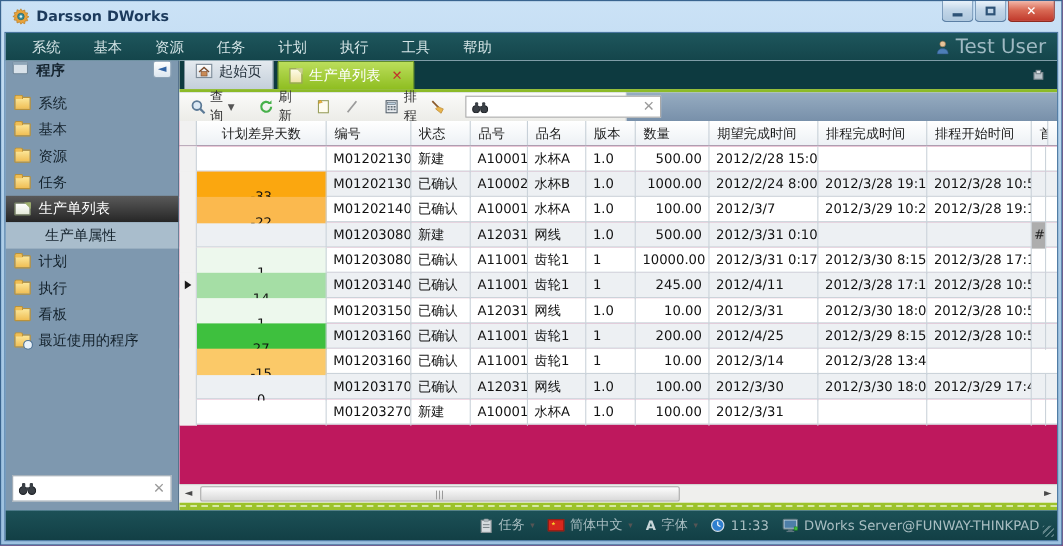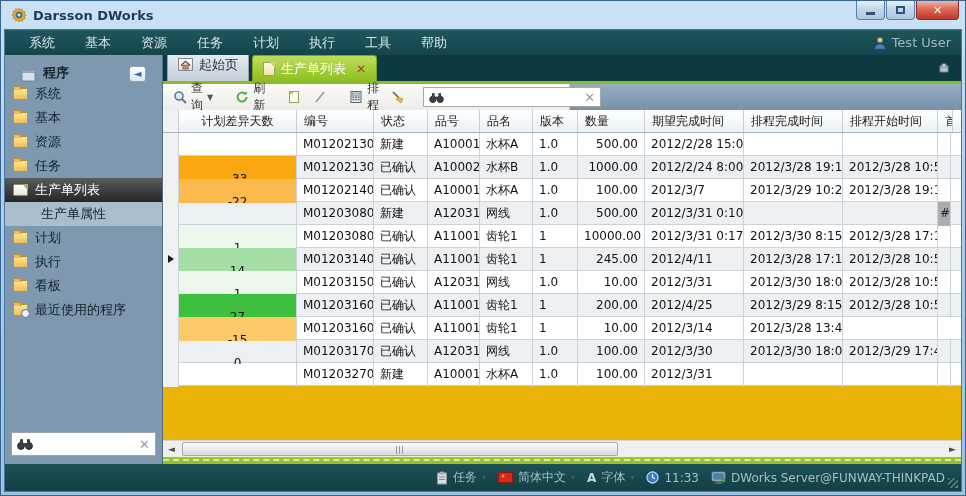--- a/index.html
+++ b/index.html
@@ -20,28 +20,28 @@
   .winbtn.close{width:43px;background:linear-gradient(#F2B6A7,#D96A55 45%,#C0392B);border-color:#8E2B20;color:#fff;font-weight:bold;}
   .glyph-min{width:9px;height:3px;background:#2E5377;margin-top:7px;}
   .glyph-rest{width:9px;height:8px;border:2px solid #2E5377;background:transparent;}
 
   .frame{flex:1;margin:0 3px 3px 3px;display:flex;flex-direction:column;border:1px solid #49759E;overflow:hidden;}
 
   
   .menubar{height:25px;background:linear-gradient(#1E565C,#14454B);display:flex;align-items:center;padding:0 10px;}
   .menu-items{display:flex;gap:2px;flex:1;}
   .menu-item{color:#D4E4E6;padding:3px 14px;font-size:13px;cursor:default;}
-  .menu-user{display:flex;align-items:center;gap:5px;color:#9FB9C2;font-size:13px;}
+  .menu-user{display:flex;align-items:center;gap:5px;color:#9FB9C2;font-size:18px;}
 
   
   .main{flex:1;display:flex;overflow:hidden;}
 
   
   .sidebar{width:158px;background:#7E98AF;display:flex;flex-direction:column;border-right:1px solid #4E6C86;}
-  .sb-header{height:27px;display:flex;align-items:flex-end;padding:0 16px;color:#15242F;font-weight:bold;font-size:13px;}
+  .sb-header{height:27px;display:flex;align-items:flex-start;padding:0 6px;color:#15242F;font-weight:bold;font-size:13px;}
   .sb-header .lbl{flex:1;}
   .collapse-btn{width:17px;height:16px;background:linear-gradient(#FFFFFF,#DCE6EF);border:1px solid #8CA2B5;border-radius:3px;
     display:flex;align-items:center;justify-content:center;color:#3465A4;font-size:10px;line-height:1;}
   .sb-items{display:flex;flex-direction:column;}
   .sb-item{height:24px;display:flex;align-items:center;gap:7px;padding:0 8px;color:#14222C;font-size:13px;cursor:default;}
   .sb-item .ico{width:15px;height:12px;position:relative;flex:0 0 auto;
     background:linear-gradient(#FCE79A,#F0BE54);border:1px solid #B9923B;border-radius:1px;}
   .sb-item .ico::before{content:"";position:absolute;top:-3px;left:-1px;width:6px;height:3px;
     background:#F0BE54;border:1px solid #B9923B;border-bottom:none;border-radius:2px 2px 0 0;}
   .sb-item.doc{background:linear-gradient(#5A5A5A,#262626);color:#FFFFFF;}
@@ -76,21 +76,21 @@
   .tb-inner{display:flex;align-items:center;gap:4px;padding:0 6px;width:407px;
     background:linear-gradient(#FBFBF9,#ECECE8);border-right:1px solid #BCC6CF;}
   .tb-btn{display:flex;align-items:center;gap:4px;padding:2px 4px;border-radius:2px;color:#333;font-size:12px;cursor:default;}
   .tb-sep{width:1px;height:18px;background:#C9CDD1;margin:0 3px;}
   .caret{font-size:8px;color:#555;}
   .tb-search{height:20px;width:178px;background:#fff;border:1px solid #A9A9A9;display:flex;align-items:center;gap:5px;padding:0 5px;}
   .tb-search input{flex:1;border:none;outline:none;min-width:0;font-size:12px;background:transparent;}
   .x-glyph{color:#9A9A9A;font-weight:bold;font-size:13px;line-height:1;}
 
   
-  .gridwrap{flex:1;background:#eab308;overflow:hidden;}
+  .gridwrap{flex:1;background:#be185d;overflow:hidden;}
   .gridrow,.ghead{display:grid;grid-template-columns:16px 118px 77px 54px 52px 53px 45px 67px 99px 99px 95px 13px;}
   .ghead{height:23px;line-height:22px;background:linear-gradient(#FFFFFF,#EDF1F5);border-bottom:1px solid #A8B4BE;}
   .ghead>div{border-right:1px solid #C7D0D8;padding:0 7px;white-space:nowrap;overflow:hidden;color:#1B1B1B;}
   .ghead>div:nth-of-type(1){padding:0;background:#F1F1F1;}
   .ghead>div:nth-of-type(2){text-align:center;padding:0;}
   .gridbody>.gridrow{height:23px;line-height:22px;border-bottom:1px solid #CBD3DA;background:#FFFFFF;}
   .gridbody>.gridrow:nth-of-type(even){background:#EDF0F3;}
   .cell{border-right:1px solid #CBD3DA;padding:0 6px;white-space:nowrap;overflow:hidden;color:#111;}
   .c-stub{padding:0;background:#F1F1F1;position:relative;}
   .gridrow.selected .c-stub::after{content:"";position:absolute;top:7px;left:5px;

